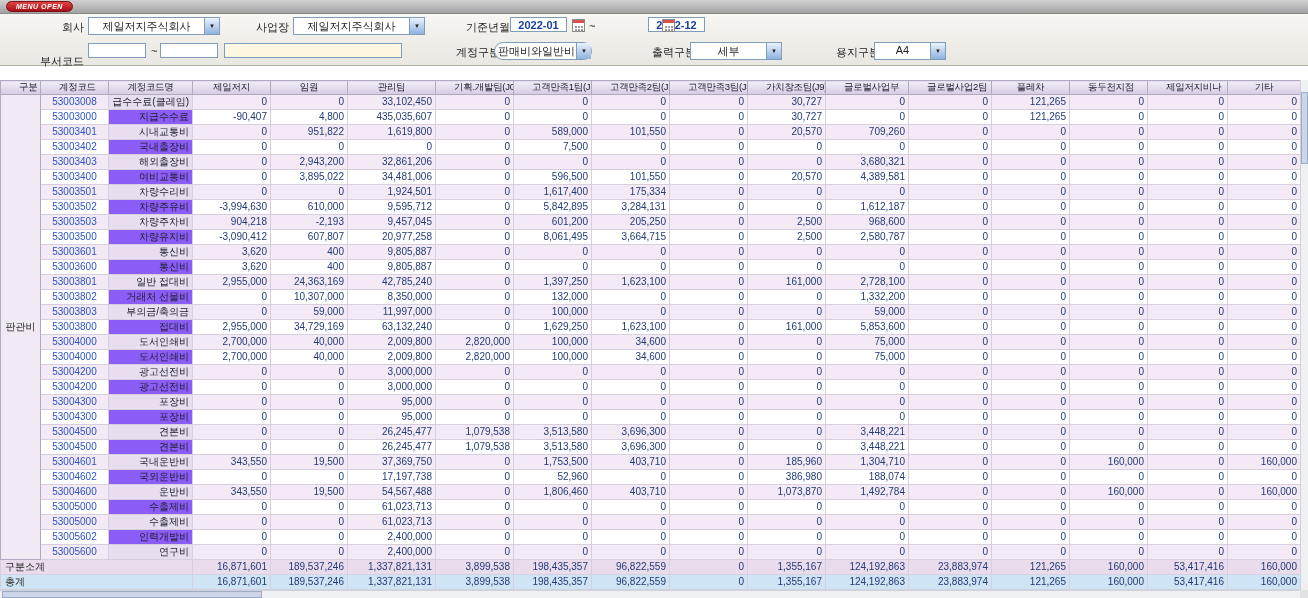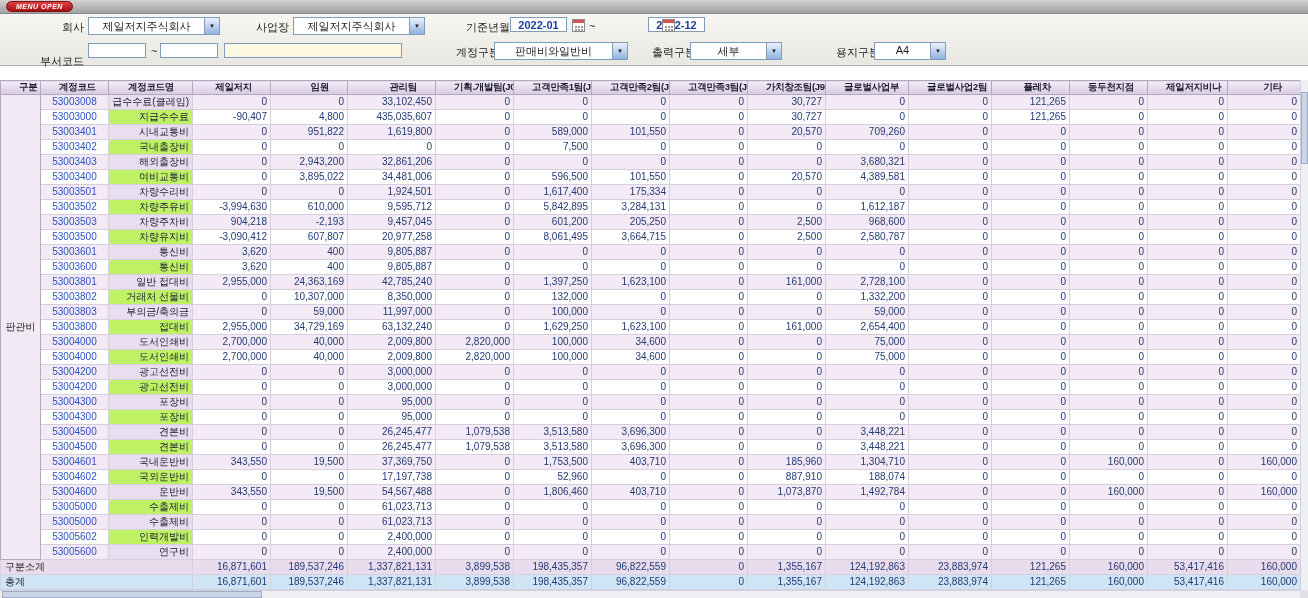--- a/index.html
+++ b/index.html
@@ -27,29 +27,29 @@
   .dateinput { width:57px; text-align:center; color:#1b3fa0; font-weight:bold; }
   .beige { background:#fdf8e2; }
   .cal { position:absolute; width:13px; height:13px; border:1px solid #8a8a8a; background:linear-gradient(#d95050 0 3px,#fdfdfd 3px); cursor:pointer; }
   .cal::after { content:""; position:absolute; width:2px; height:2px; background:#9a9a9a; left:2px; top:6px;
     box-shadow:3px 0 #9a9a9a,6px 0 #9a9a9a,0 3px #9a9a9a,3px 3px #9a9a9a,6px 3px #9a9a9a; }
   .tilde { position:absolute; font-size:11px; }
 
   
   .grid { position:absolute; top:80px; left:0; width:1300px; height:510px; overflow:hidden; }
   table { border-collapse:collapse; table-layout:fixed; width:1300px; }
-  th { background:linear-gradient(#f2ecf7,#d7cbe2); border:1px solid #b2a9c1; font-size:9.5px; font-weight:bold; color:#1b1b2e; height:14px; padding:0 18px; overflow:hidden; white-space:nowrap; letter-spacing:-0.3px;text-align:right; }
+  th { background:linear-gradient(#f2ecf7,#d7cbe2); border:1px solid #b2a9c1; font-size:9.5px; font-weight:normal; color:#1b1b2e; height:14px; padding:0 18px; overflow:hidden; white-space:nowrap; letter-spacing:-0.3px; }
   td { border:1px solid #d5cfdf; font-size:10px; height:14px; line-height:14px; padding:0 3px; overflow:hidden; white-space:nowrap; }
   td.num { text-align:right; color:#223a75; }
   td.code { text-align:center; color:#2d52c4; }
   td.name { text-align:right; color:#202030; }
   tr.odd td { background:#f4eaf5; }
   tr.even td { background:#ffffff; }
   tr.odd td.name { background:#e9def0; }
-  tr.even td.name { background:#bef264; }
+  tr.even td.name { background:#8b5cf6; }
   td.group { background:#f1e9f3 !important; border:1px solid #b2a9c1; text-align:center; vertical-align:middle; color:#1d1d1d; font-size:10px; }
   tr.subtotal td { background:#e9dcec; color:#223a75; }
   tr.total td { background:#cfe4f4; color:#223a75; }
   td.rowlabel { text-align:left; color:#1d1d1d !important; padding-left:4px; }
 
   
   .vscroll { position:absolute; right:0; top:80px; bottom:8px; width:8px; background:#eef0f4; border-left:1px solid #cfd2d8; }
   .vthumb { position:absolute; left:0; top:12px; width:7px; height:72px; background:#ccd6e8; border:1px solid #9cadc9; cursor:pointer; }
   .hscroll { position:absolute; left:0; bottom:0; width:1300px; height:8px; background:#eef0f4; border-top:1px solid #cfd2d8; }
   .hthumb { position:absolute; left:2px; top:0; width:260px; height:7px; background:#ccd6e8; border:1px solid #9cadc9; cursor:pointer; }
@@ -83,21 +83,21 @@
     <span class="tilde" style="left:589px; top:6px;">~</span>
     <input class="tinput dateinput" style="left: 600px; top: 3px; margin-left: 48px;" value="2022-12">
     <span class="cal" style="left:662px; top:5px;"></span>
 
     <span class="flabel" style="left:40px; top:40px;">부서코드</span>
     <input class="tinput" style="left: 88px; top: 29px; width: 58px;" value="">
     <span class="tilde" style="left:151px; top:31px;">~</span>
     <input class="tinput" style="left: 160px; top: 29px; width: 58px;" value="">
     <input class="tinput beige" style="left: 224px; top: 29px; width: 178px;" value="">
     <span class="flabel" style="left:456px; top:31px;">계정구분</span>
-    <div class="combo" style="left:494px; top:28px; width:134px;">
+    <div class="combo" style="left:494px; top:28px; width:98px;border-radius:9px;">
       <span class="combo-text">판매비와일반비</span>
       <span class="combo-btn">▼</span>
     </div>
     <span class="flabel" style="left:652px; top:31px;">출력구분</span>
     <div class="combo" style="left:690px; top:28px; width:92px;">
       <span class="combo-text">세부</span>
       <span class="combo-btn">▼</span>
     </div>
     <span class="flabel" style="left:836px; top:31px;">용지구분</span>
     <div class="combo" style="left:874px; top:28px; width:72px;">
@@ -424,21 +424,21 @@
             <td class="code">53003800</td>
             <td class="name">접대비</td>
             <td class="num">2,955,000</td>
             <td class="num">34,729,169</td>
             <td class="num">63,132,240</td>
             <td class="num">0</td>
             <td class="num">1,629,250</td>
             <td class="num">1,623,100</td>
             <td class="num">0</td>
             <td class="num">161,000</td>
-            <td class="num">2,654,400</td>
+            <td class="num">5,853,600</td>
             <td class="num">0</td>
             <td class="num">0</td>
             <td class="num">0</td>
             <td class="num">0</td>
             <td class="num">0</td>
           </tr>
           <tr class="odd">
             <td class="code">53004000</td>
             <td class="name">도서인쇄비</td>
             <td class="num">2,700,000</td>
@@ -603,21 +603,21 @@
           <tr class="even">
             <td class="code">53004602</td>
             <td class="name">국외운반비</td>
             <td class="num">0</td>
             <td class="num">0</td>
             <td class="num">17,197,738</td>
             <td class="num">0</td>
             <td class="num">52,960</td>
             <td class="num">0</td>
             <td class="num">0</td>
-            <td class="num">887,910</td>
+            <td class="num">386,980</td>
             <td class="num">188,074</td>
             <td class="num">0</td>
             <td class="num">0</td>
             <td class="num">0</td>
             <td class="num">0</td>
             <td class="num">0</td>
           </tr>
           <tr class="odd">
             <td class="code">53004600</td>
             <td class="name">운반비</td>

